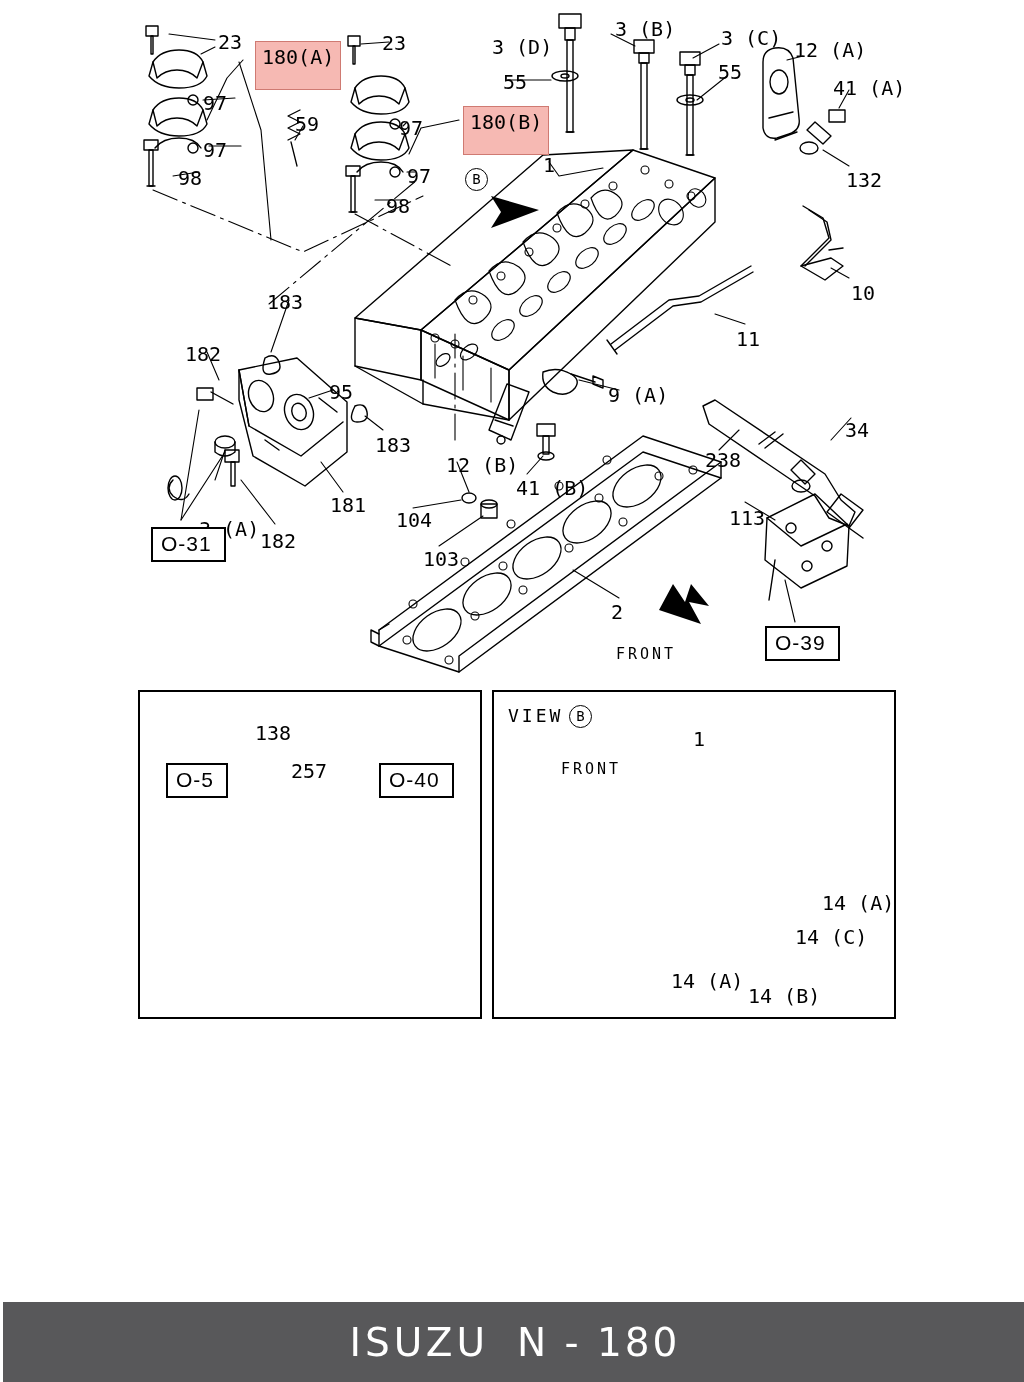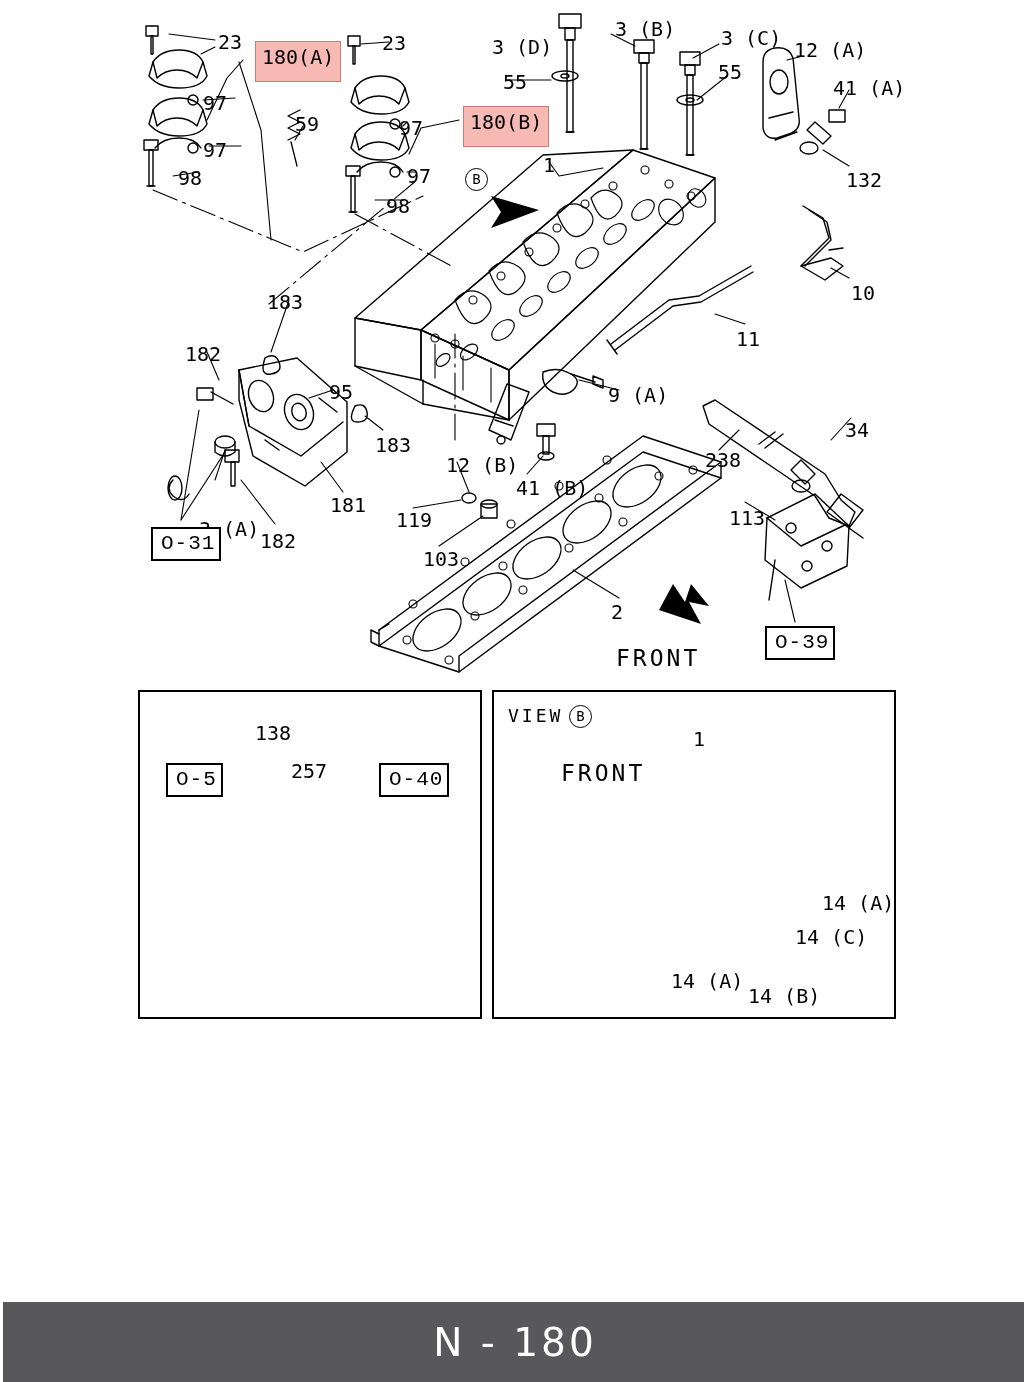--- a/index.html
+++ b/index.html
@@ -54,47 +54,47 @@
   .lbl {
     position: absolute;
     font-family: "DejaVu Sans Mono", monospace;
     font-size: 20px;
     color: #000;
     white-space: nowrap;
     line-height: 1;
   }
   .hl {
     background: #f6b9b3;
-    padding: 3px 6px 12px 6px;
+    padding: 3px 6px 20px 6px;
     border: 1px solid #cf7a72;
   }
   .boxref {
     position: absolute;
-    font-family: Liberation Mono, monospace;
+    font-family: Liberation Sans, sans-serif;
     font-size: 21px;
     border: 2px solid #000;
-    padding: 3px 4px 4px 8px;
+    padding: 3px 12px 4px 8px;
     background: #fff;
     white-space: nowrap;
     letter-spacing: 1px;
   }
   .circleB {
     position: absolute;
     width: 21px; height: 21px;
     border: 1.6px solid #000;
     border-radius: 50%;
     font-family: "DejaVu Sans Mono", monospace;
     font-size: 14px;
     text-align: center;
     line-height: 20px;
   }
   .front {
     position: absolute;
     font-family: "DejaVu Sans Mono", monospace;
-    font-size: 23px;
+    font-size: 15px;
     letter-spacing: 3px;
   }
   .viewlbl {
     position: absolute;
     font-family: "DejaVu Sans Mono", monospace;
     font-size: 18px;
     letter-spacing: 3px;
   }
   .panel {
     position: absolute;
@@ -527,21 +527,21 @@
         <div class="lbl" style="left: 182px; top: 344px;">182</div>
         <div class="lbl" style="left: 326px; top: 382px;">95</div>
         <div class="lbl" style="left: 372px; top: 435px;">183</div>
         <div class="lbl" style="left: 605px; top: 385px;">9 (A)</div>
         <div class="lbl" style="left: 842px; top: 420px;">34</div>
         <div class="lbl" style="left: 702px; top: 450px;">238</div>
         <div class="lbl" style="left: 443px; top: 455px;">12 (B)</div>
         <div class="lbl" style="left: 513px; top: 478px;">41 (B)</div>
         <div class="lbl" style="left: 196px; top: 487px; margin-top: 32px;">3 (A)</div>
         <div class="lbl" style="left: 327px; top: 495px;">181</div>
-        <div class="lbl" style="left: 393px; top: 510px;">119</div>
+        <div class="lbl" style="left: 393px; top: 510px;">104</div>
         <div class="lbl" style="left: 726px; top: 508px;">113</div>
         <div class="lbl" style="left: 257px; top: 531px;">182</div>
         <div class="lbl" style="left: 420px; top: 549px;">103</div>
         <div class="lbl" style="left: 608px; top: 602px;">2</div>
         <div class="lbl" style="left: 252px; top: 723px;">138</div>
         <div class="lbl" style="left: 288px; top: 761px;">257</div>
         <div class="lbl" style="left: 690px; top: 729px;">1</div>
         <div class="lbl" style="left: 819px; top: 893px;">14 (A)</div>
         <div class="lbl" style="left: 792px; top: 927px;">14 (C)</div>
         <div class="lbl" style="left: 668px; top: 971px;">14 (A)</div>
@@ -558,16 +558,17 @@
     <div class="front" style="left:558px; top:760px;">FRONT</div>
     <div class="viewlbl" style="left:505px; top:705px;">
       <span>VIEW</span>
     </div>
     <div class="circleB" style="left:566px; top:705px;">B</div>
     <div class="circleB" style="left:462px; top:168px;">B</div>
 
   </div>
 
   <div class="footer">
+    <span class="brand">ISUZU</span>
     <span class="page">N - 180</span>
   </div>
 
 </div>
 
 </body></html>

